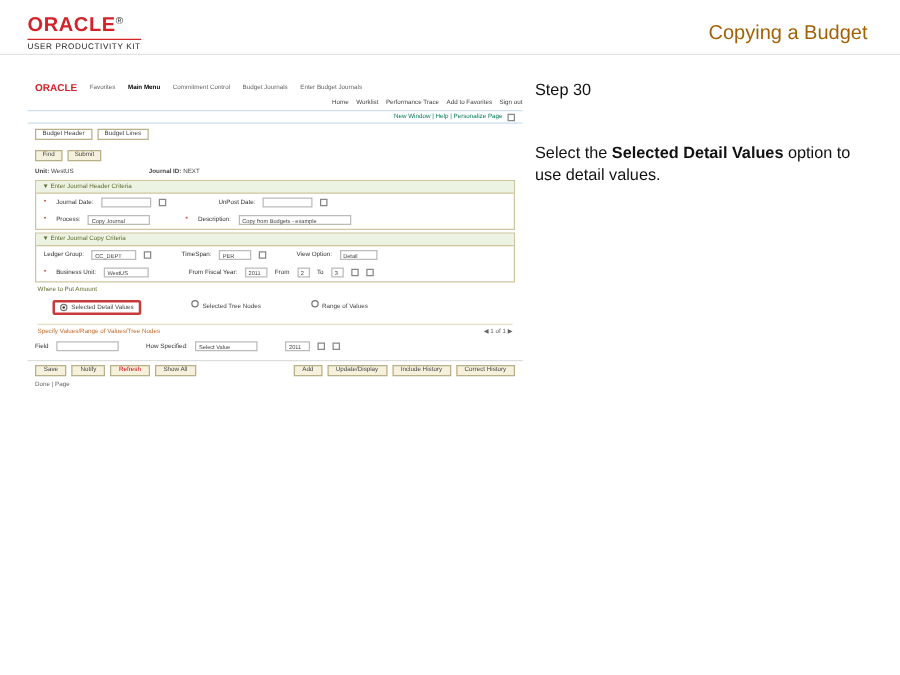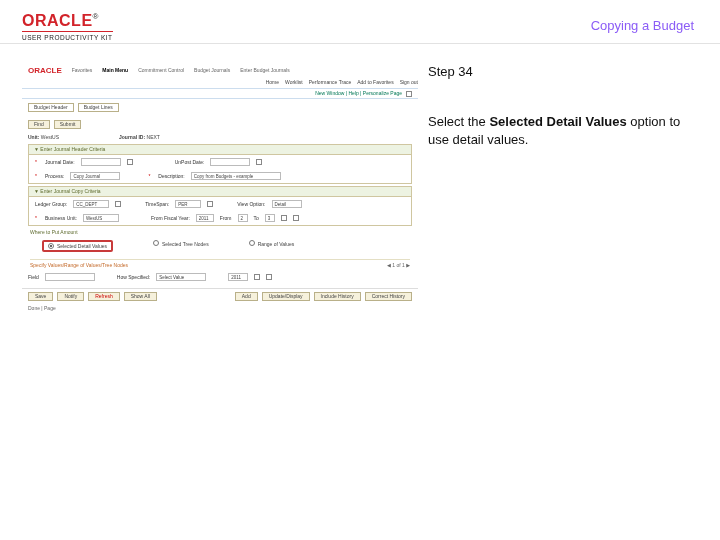--- a/index.html
+++ b/index.html
@@ -3,21 +3,21 @@
 <meta charset="utf-8">
 <style>
   * { box-sizing: border-box; margin: 0; padding: 0; }
   body { width: 720px; height: 540px; background: #fff; font-family: Arial, Helvetica, sans-serif; }
 
   .header-bar { height: 44px; border-bottom: 1px solid #e2e2e2; display: flex; align-items: flex-start; justify-content: space-between; padding: 12px 26px 0 22px; }
   .logo-block { display: flex; flex-direction: column; }
   .oracle-logo { font-family: "Arial Black", Arial, sans-serif; font-weight: 900; color: #d2232a; font-size: 16px; letter-spacing: 0.5px; }
   .oracle-tm { font-size: 8px; vertical-align: top; color: #333; }
   .upk-sub { font-size: 6.5px; letter-spacing: 0.5px; color: #222; border-top: 1.5px solid #d2232a; padding-top: 2px; margin-top: 1px; }
-  .title { font-size: 13px; color: #8b5cf6; margin-top: 6px; }
+  .title { font-size: 16px; color: #a16207; margin-top: 6px; }
 
   .content-row { display: flex; padding: 20px 22px 0 22px; gap: 10px; align-items: flex-start; }
 
   
   .shot { width: 396px; height: 230px; background: #fff; font-size: 5px; color: #444; line-height: 1; }
   .shot .nav { height: 13px; background: #fff; display: flex; gap: 10px; align-items: center; padding: 0 6px; color: #666; }
   .shot .nav span.b { color: #000; font-weight: bold; }
   .shot .mini-logo { color: #d2232a; font-family:"Arial Black",Arial,sans-serif; font-weight:900; font-size:8px; }
   .shot .tabrow { height: 12px; background: #e8f2f9; display: flex; gap: 6px; align-items: center; padding-left: 6px; }
   .shot .crumb { height: 10px; border-bottom:1px solid #cde; display:flex;justify-content:flex-end;align-items:center;padding-right:6px;color:#075; }
@@ -187,19 +187,19 @@
       <span class="sp"></span>
       <span class="ylw">Add</span>
       <span class="ylw">Update/Display</span>
       <span class="ylw">Include History</span>
       <span class="ylw">Correct History</span>
     </div>
     <div class="tray">Done | Page</div>
   </div>
 
   <div class="instr">
-    <div class="step-lbl">Step 34</div>
+    <div class="step-lbl">Step 30</div>
     <div class="step-txt">
       <span>Select the </span><b>Selected Detail Values</b><span> option to use detail values.</span>
     </div>
   </div>
 
 </div>
 
 </body></html>

